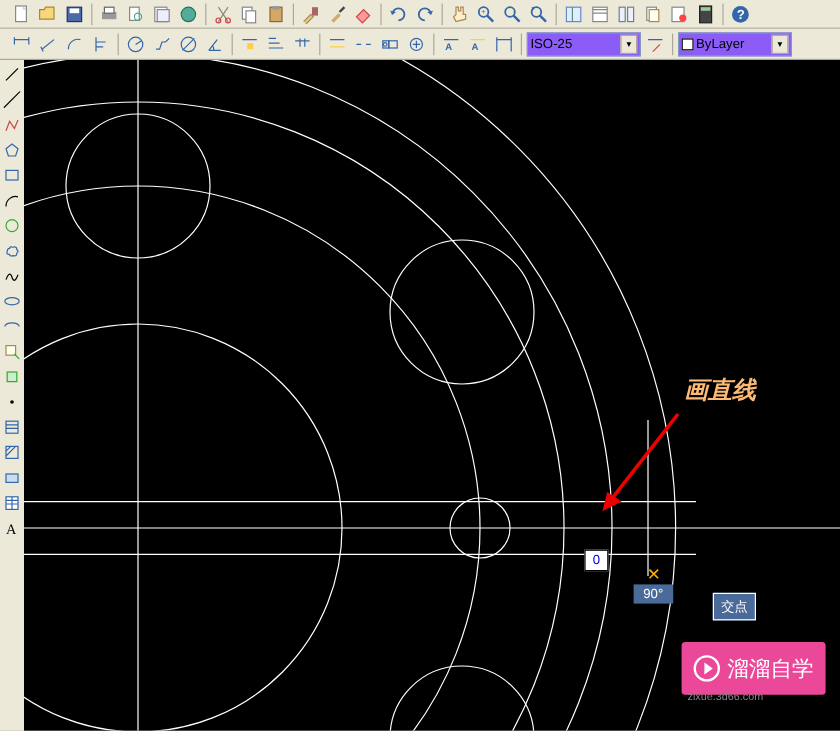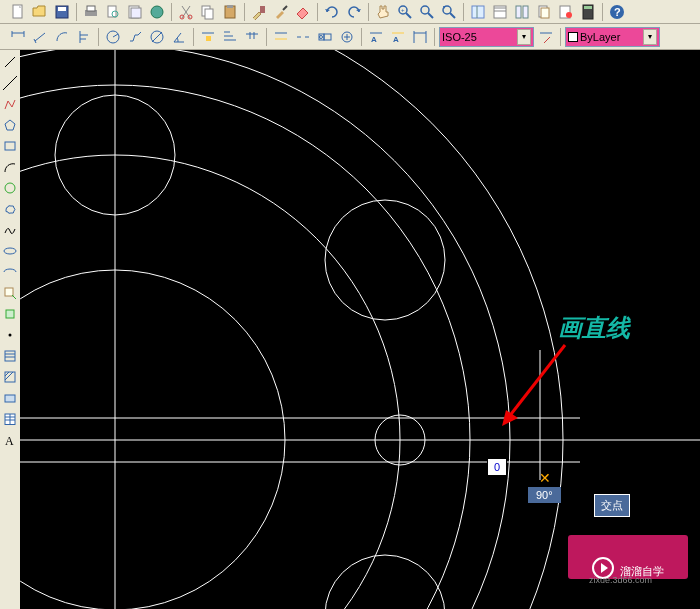--- a/index.html
+++ b/index.html
@@ -35,21 +35,21 @@
       height: 20px;
       display: flex;
       align-items: center;
       justify-content: center;
       cursor: pointer;
     }
     .tb-btn svg { width: 16px; height: 16px; }
     .combo {
       height: 20px;
       width: 95px;
-      background: #ec4899;
+      background: #8b5cf6;
       border: 1px solid #7f9db9;
       display: flex;
       align-items: center;
       padding: 0 2px;
       font-size: 11px;
     }
     .combo-arrow {
       margin-left: auto;
       width: 14px;
       height: 16px;
@@ -97,22 +97,22 @@
     .canvas {
       flex: 1;
       background: #000;
       position: relative;
       overflow: hidden;
     }
     .annotation {
       position: absolute;
       top: 262px;
       right: 70px;
-      color: #14b8a6;
-      font-size: 24px;
+      color: #fdba74;
+      font-size: 20px;
       font-family: SimHei, sans-serif;
       font-weight: bold;
       font-style: italic;
     }
     .arrow {
       position: absolute;
       top: 290px;
       right: 120px;
     }
     .input-box {
@@ -156,48 +156,48 @@
       font-size: 11px;
       padding: 3px 6px;
       margin-left: 36px;
     }
     .watermark {
       position: absolute;
       right: 12px;
       bottom: 30px;
       width: 120px;
       height: 44px;
-      background: #be185d;
+      background: #ec4899;
       color: white;
       display: flex;
-      align-items: flex-end;
+      align-items: center;
       justify-content: center;
       gap: 6px;
-      font-size: 11px;
+      font-size: 18px;
       border-radius: 3px;
     }
     .watermark .play {
       width: 22px;
       height: 22px;
       border: 2px solid white;
       border-radius: 50%;
       display: flex;
       align-items: center;
       justify-content: center;
     }
     .watermark .play::after {
       content: '';
       border-left: 7px solid white;
       border-top: 5px solid transparent;
       border-bottom: 5px solid transparent;
       margin-left: 2px;
     }
     .watermark-sub {
       position: absolute;
-      right: 48px;
+      right: 64px;
       bottom: 24px;
       color: #888;
       font-size: 9px;
     }
   </style>
 </head>
 <body>
 
 <div class="toolbar-row">
   <div class="tb-btn">

